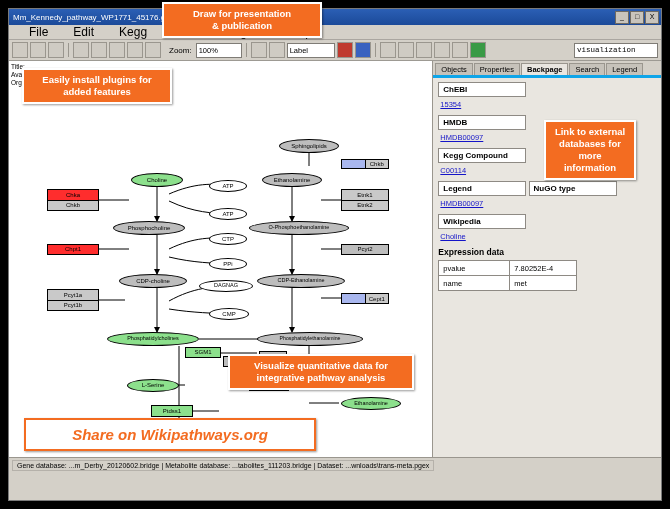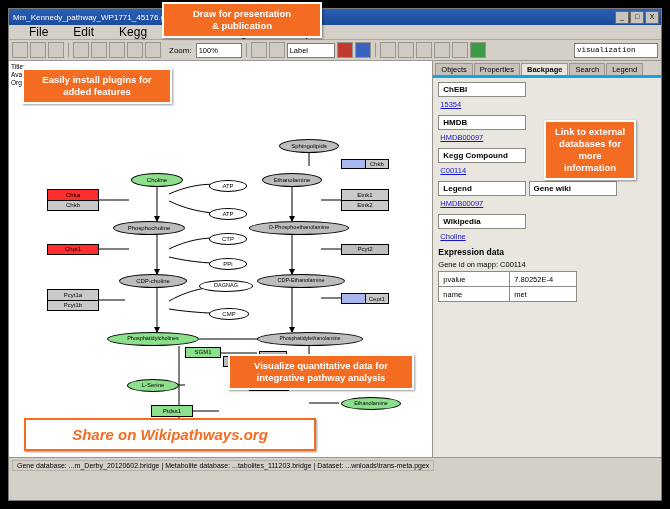--- a/index.html
+++ b/index.html
@@ -238,28 +238,27 @@
         <a class="link" href="#">15354</a>
 
         <div class="secbox">HMDB</div>
         <a class="link" href="#">HMDB00097</a>
 
         <div class="secbox">Kegg Compound</div>
         <a class="link" href="#">C00114</a>
 
         <div class="secbox">Legend</div>
 
-        <div class="secbox">Gene wiki</div>
+        <div class="secbox">NuGO type</div>
         <a class="link" href="#">HMDB00097</a>
 
         <div class="secbox">Wikipedia</div>
         <a class="link" href="#">Choline</a>
 
         <div class="exprhdr">Expression data</div>
-        <div class="genelbl">Gene id on mapp: C00114</div>
         <table class="exprtab">
           <tbody>
           <tr>
             <td class="k">pvalue</td>
             <td class="v">7.80252E-4</td>
           </tr>
           <tr>
             <td class="k">name</td>
             <td class="v">met</td>
           </tr>

